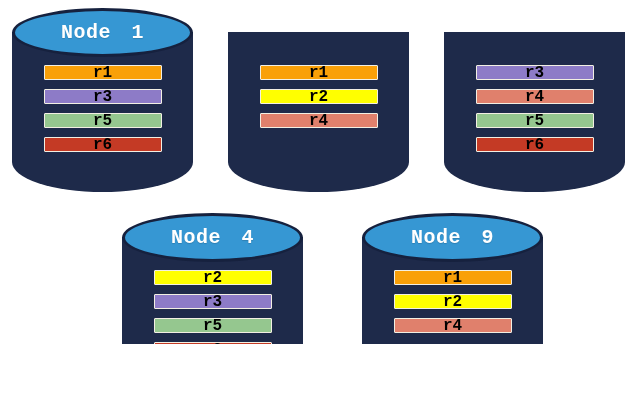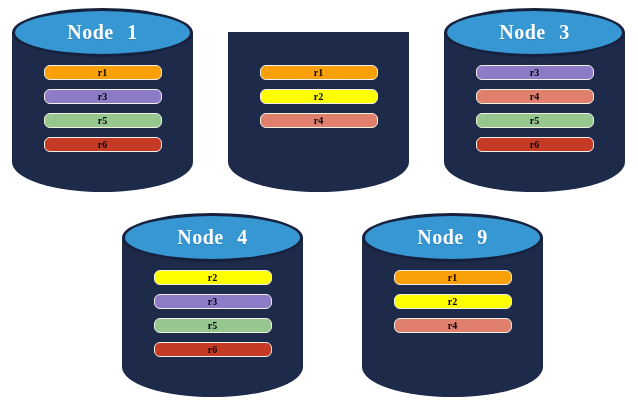--- a/index.html
+++ b/index.html
@@ -3,23 +3,23 @@
 <meta charset="utf-8">
 <style>
   html, body {
     margin: 0;
     padding: 0;
     background: #ffffff;
   }
   .canvas {
     position: relative;
     width: 638px;
-    height: 402px;
+    height: 344px;
     background: var(--background, #ffffff);
-    font-family: Liberation Serif, serif;
+    font-family: Liberation Mono, monospace;
     overflow: hidden;
   }
   .row {
     display: flex;
   }
   .row-1 {
     padding-left: 12px;
     gap: 35px;
     padding-top: 8px;
   }
@@ -76,23 +76,23 @@
     width: 118px;
     display: flex;
     flex-direction: column;
     gap: 9px;
     z-index: 3;
   }
   .bar {
     height: 15px;
     box-sizing: border-box;
     border: 1px solid var(--bar-border-color, #F2EFE3);
-    border-radius: 6px;
+    border-radius: 1px;
     color: var(--bar-text-color, #000000);
-    font-size: 10px;
+    font-size: 16px;
     font-weight: bold;
     line-height: 1;
     display: flex;
     align-items: center;
     justify-content: center;
   }
 </style>
 </head>
 <body>
 
@@ -113,23 +113,20 @@
       <div class="node">
         <div class="cyl-body"></div>
         <div class="bars">
           <div class="bar" style="background: rgb(249, 160, 8);">r1</div>
           <div class="bar" style="background: rgb(255, 255, 0);">r2</div>
           <div class="bar" style="background: rgb(224, 128, 108);">r4</div>
         </div>
       </div>
       <div class="node">
         <div class="cyl-body"></div>
-        <div class="cyl-top">
-          <span class="node-label">Node 3</span>
-        </div>
         <div class="bars">
           <div class="bar" style="background: rgb(141, 123, 199);">r3</div>
           <div class="bar" style="background: rgb(224, 128, 108);">r4</div>
           <div class="bar" style="background: rgb(149, 199, 143);">r5</div>
           <div class="bar" style="background: rgb(196, 58, 37);">r6</div>
         </div>
       </div>
     </div>
   <div class="row row-2">
       <div class="node">

